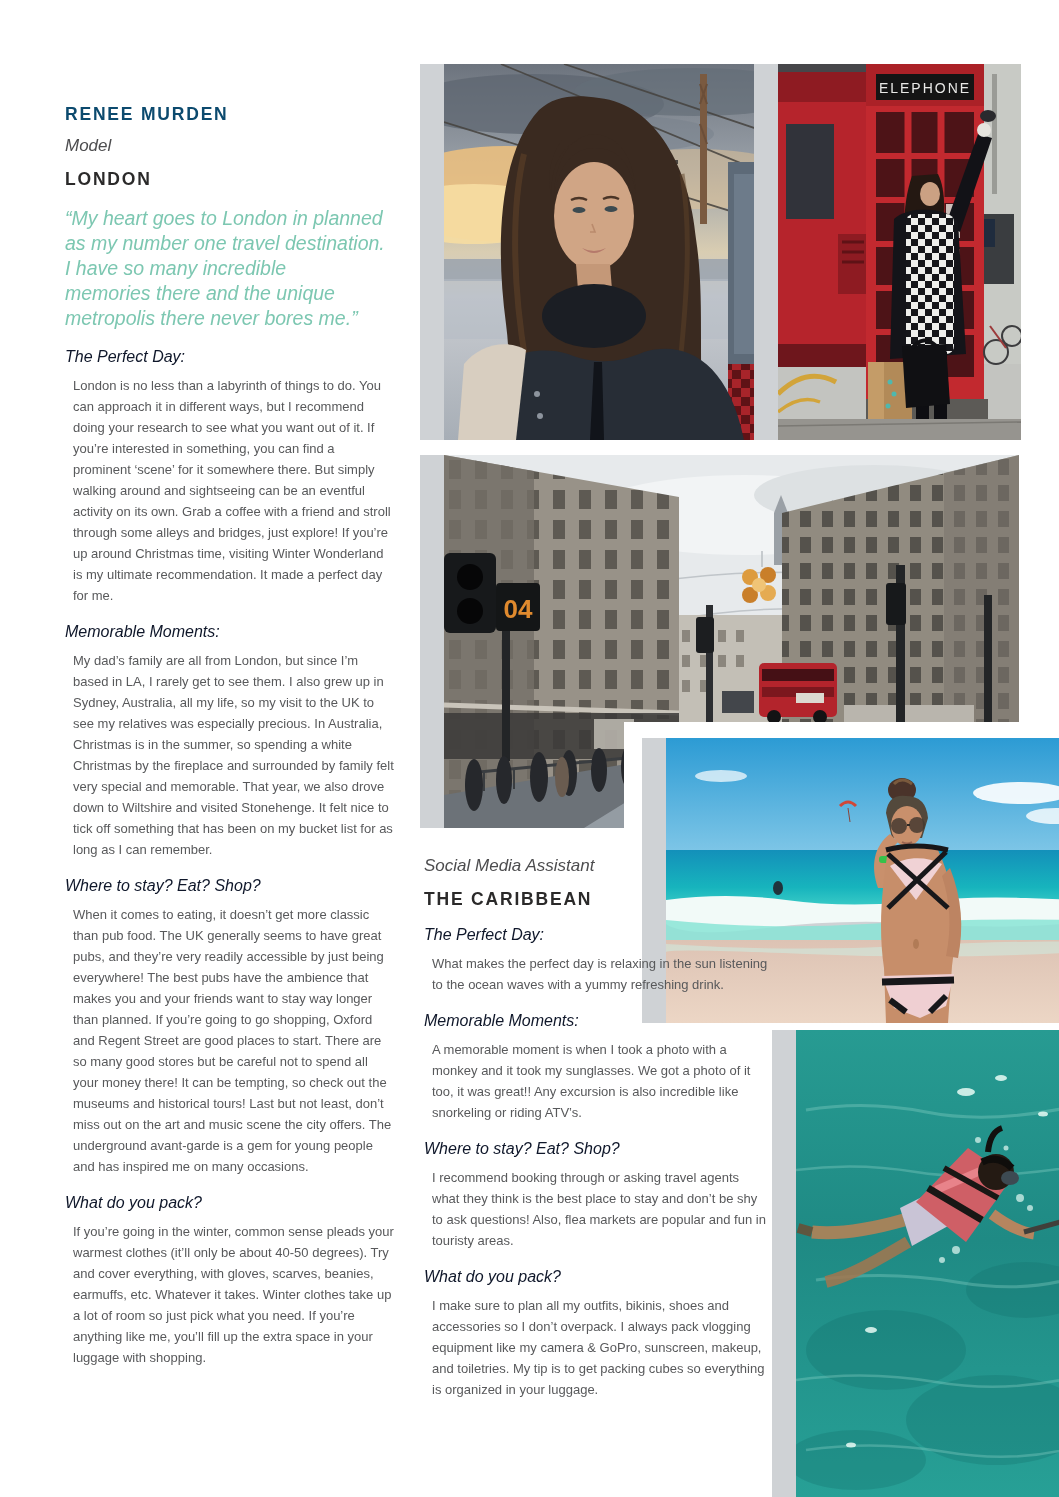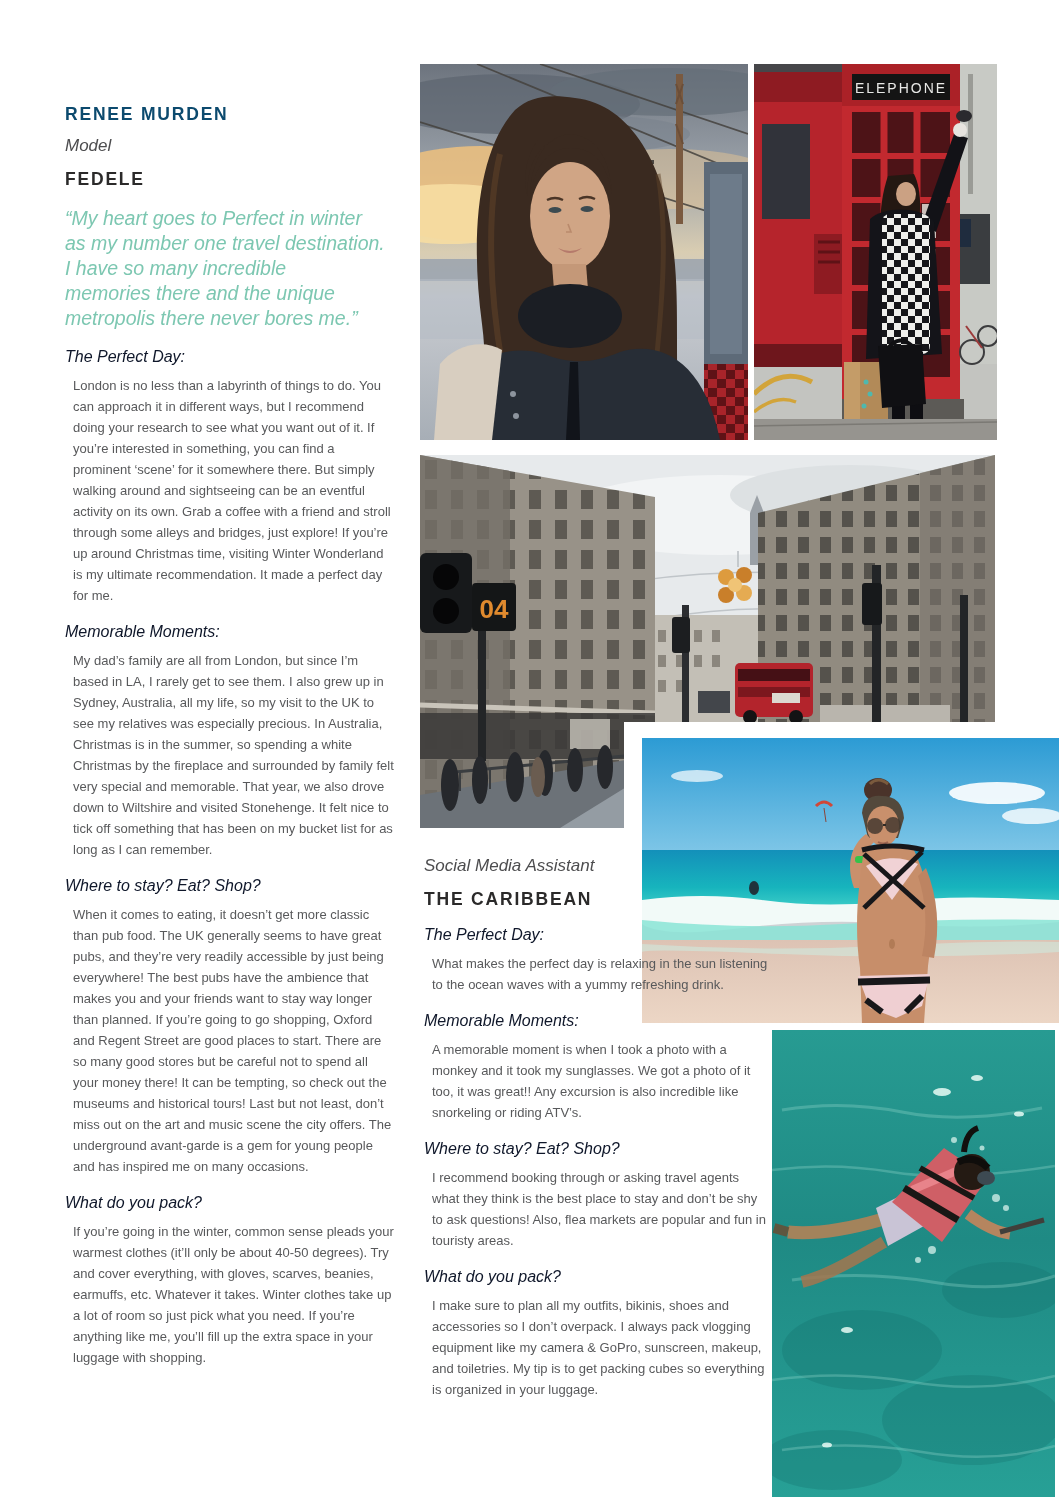--- a/index.html
+++ b/index.html
@@ -7,40 +7,40 @@
         font-family:"Liberation Sans",sans-serif;color:#58595b;}
   .col{position:absolute;}
   .col-left{left:65px;top:104px;width:338px;}
   .col-right{left:424px;top:844px;width:352px;}
   .p-name{font-size:17.5px;font-weight:bold;letter-spacing:1.8px;color:#0c4a6e;margin:0;line-height:20px;}
   .p-role{font-style:italic;font-size:17px;color:#4d4d4f;margin:13px 0 0;line-height:18px;}
   .p-dest{font-size:17.5px;font-weight:bold;letter-spacing:1.8px;color:#2b2a2a;margin:14px 0 0;line-height:20px;}
   .quote{margin:17px 0 0;font-style:italic;font-size:19.5px;line-height:25px;color:#7cc7b1;font-weight:500;}
   .sec-head{font-weight:normal;font-style:italic;font-size:16px;color:#0f172a;margin:16px 0 8px;line-height:20px;}
   .sec-body{font-size:13px;line-height:21px;color:#58595b;margin:8px;}
-  .photo{position:absolute;overflow:hidden;background:#cfd2d5;}
+  .photo{position:absolute;overflow:hidden;background:#cfd2d5;padding-left:24px;}
   .photo svg{display:block;width:100%;height:100%;}
   .ph-portrait{left:420px;top:64px;width:328px;height:376px;}
   .ph-phonebox{left:754px;top:64px;width:243px;height:376px;}
   .ph-street{left:420px;top:455px;width:575px;height:373px;}
   .beach-frame{position:absolute;left:624px;top:722px;width:435px;height:308px;background:#ffffff;}
   .ph-beach{left:642px;top:738px;width:417px;height:285px;}
   .ph-snorkel{left:772px;top:1030px;width:283px;height:467px;}
 </style>
 </head>
 <body>
 
 <div class="page">
 
   <section class="col col-left">
     <h2 class="p-name">RENEE MURDEN</h2>
     <p class="p-role">Model</p>
-    <h3 class="p-dest">FEDELE</h3>
+    <h3 class="p-dest">LONDON</h3>
     <div class="quote">
-      <div>“My heart goes to Perfect in winter</div>
+      <div>“My heart goes to London in planned</div>
       <div>as my number one travel destination.</div>
       <div>I have so many incredible</div>
       <div>memories there and the unique</div>
       <div>metropolis there never bores me.”</div>
     </div>
     <h4 class="sec-head">The Perfect Day:</h4>
     <p class="sec-body">London is no less than a labyrinth of things to do. You can approach it in different ways, but I recommend doing your research to see what you want out of it. If you’re interested in something, you can find a prominent ‘scene’ for it somewhere there. But simply walking around and sightseeing can be an eventful activity on its own. Grab a coffee with a friend and stroll through some alleys and bridges, just explore! If you’re up around Christmas time, visiting Winter Wonderland is my ultimate recommendation. It made a perfect day for me.</p>
     <h4 class="sec-head">Memorable Moments:</h4>
     <p class="sec-body">My dad’s family are all from London, but since I’m based in LA, I rarely get to see them. I also grew up in Sydney, Australia, all my life, so my visit to the UK to see my relatives was especially precious. In Australia, Christmas is in the summer, so spending a white Christmas by the fireplace and surrounded by family felt very special and memorable. That year, we also drove down to Wiltshire and visited Stonehenge. It felt nice to tick off something that has been on my bucket list for as long as I can remember.</p>
     <h4 class="sec-head">Where to stay? Eat? Shop?</h4>

